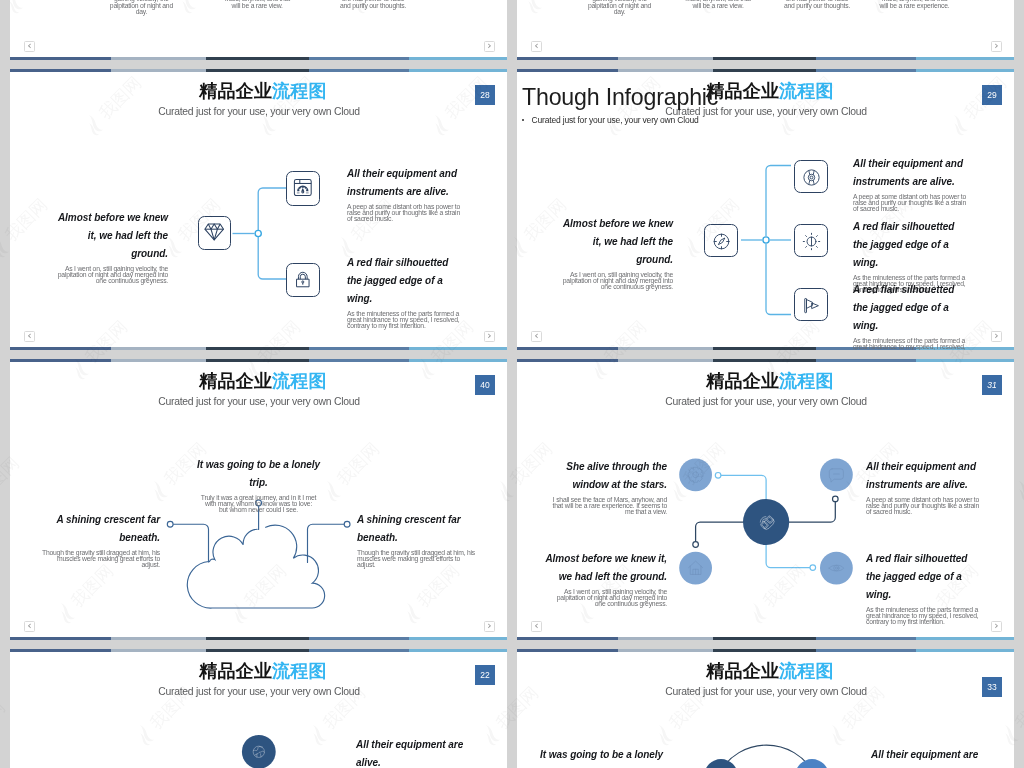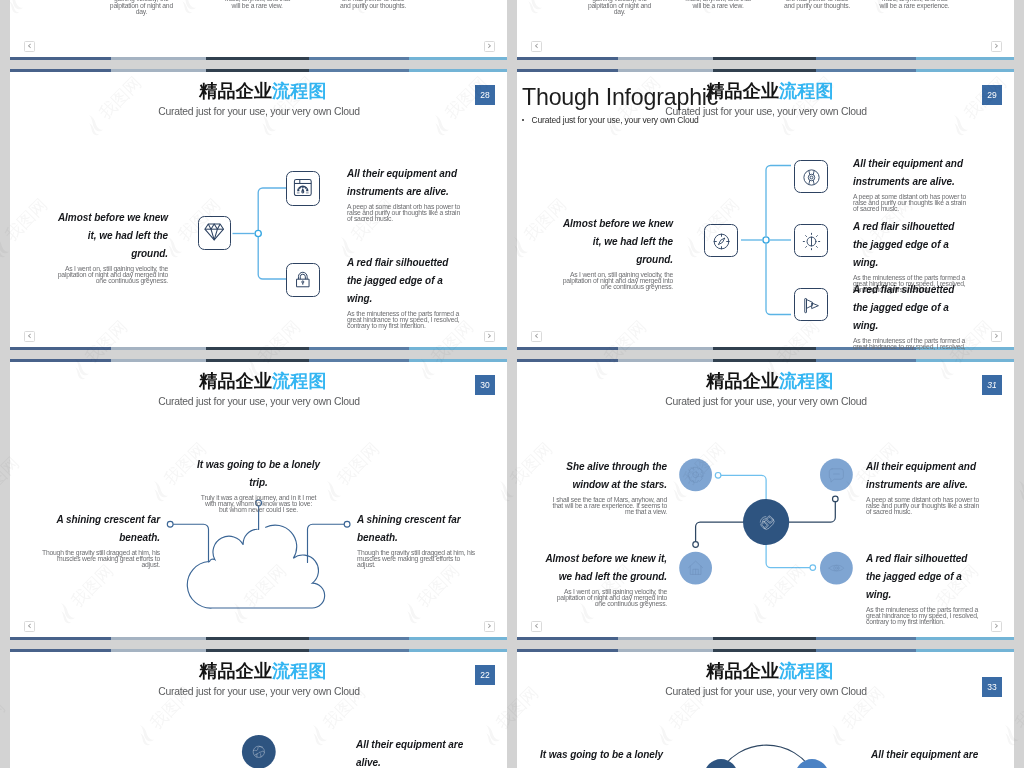--- a/index.html
+++ b/index.html
@@ -269,21 +269,21 @@
 
     <div class="navbtn np">‹</div>
     <div class="navbtn nn">›</div>
   </div>
 
   <div class="slide" id="s30" style="left:10px;top:359px;">
     <div class="bar top"></div>
     <div class="bar bot"></div>
     <div class="s-title" style="top:13px;"><span class="k">精品企业</span><span class="b">流程图</span></div>
     <div class="s-sub" style="top:38px;">Curated just for your use, your very own Cloud</div>
-    <div class="badge" style="left:465px;top:16px;">30</div>
+    <div class="badge" style="left:465px;top:16px;">40</div>
 
     <svg width="497" height="281" style="position:absolute;left:0;top:0;">
       <g fill="none" stroke="#3a6595" stroke-width="1.15" stroke-linecap="round">
 
         <path d="M163.5,165.2 L193.5,165.2 a5,5 0 0 1 5,5 L198.5,203"></path>
         <path d="M334,165.2 L302.5,165.2 a5,5 0 0 0 -5,5 L297.5,203.5"></path>
         <path d="M248.6,147.5 L248.6,170.5"></path>
 
         <path d="M199.5,202.6
                  A 3.6,3.6 0 0 1 204.8,200.6

